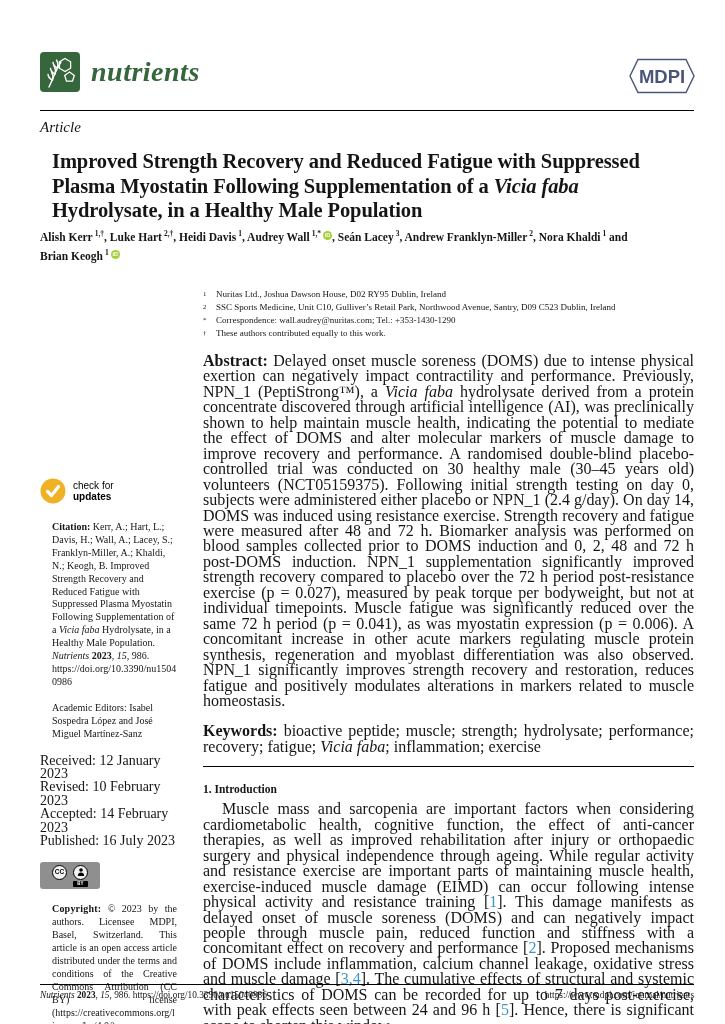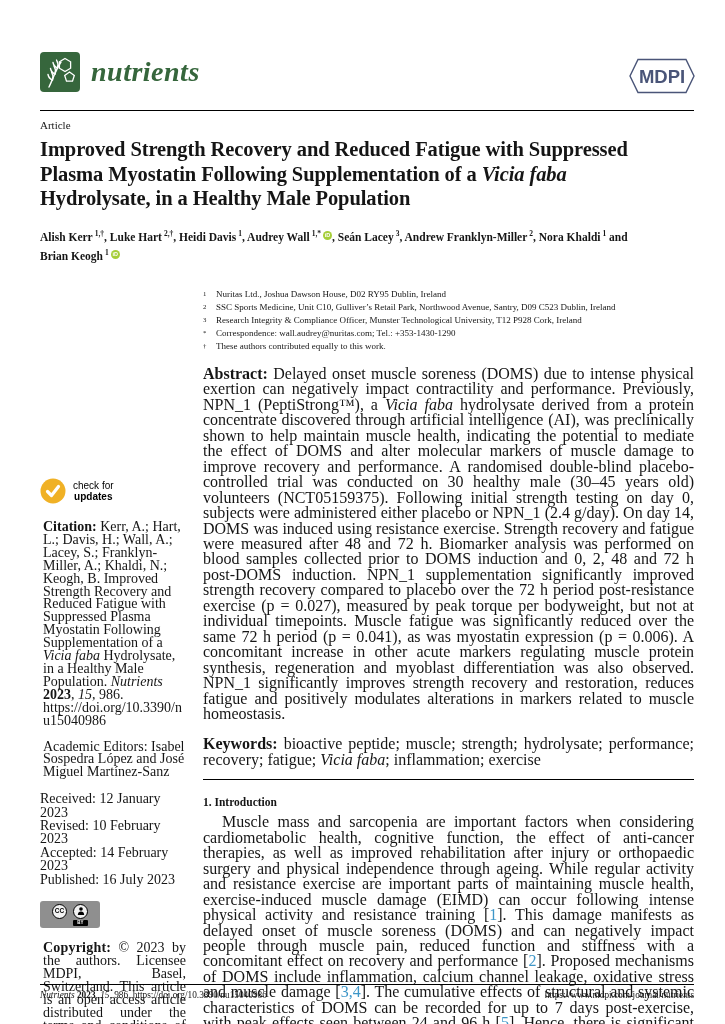--- a/index.html
+++ b/index.html
@@ -4,23 +4,23 @@
 <style>
   html,body{margin:0;padding:0;background:#ffffff;}
   .page{position:relative;width:725px;height:1024px;background:#fff;
         font-family:"Liberation Serif",serif;color:#151515;overflow:hidden;}
 
   
   .journal-logo{position:absolute;top:52px;left:40px;display:flex;align-items:center;gap:11px;}
   .journal-name{font-size:28px;font-weight:bold;font-style:italic;color:#36663c;letter-spacing:.5px;}
   .mdpi-logo{position:absolute;top:56px;right:30px;}
   .header-rule{position:absolute;top:110px;left:40px;right:31px;border-top:1.5px solid #000;}
-  .article-label{position:absolute;top:119px;left:40px;font-size:11px;}
+  .article-label{position:absolute;top:119px;left:40px;font-style:italic;font-size:15px;}
   .title{position:absolute;top:137px;left:40px;width:630px;font-size:20.5px;line-height:24.5px;
-         font-weight:bold;margin:0;letter-spacing:-.1px;}
+         font-weight:bold;margin:12px;letter-spacing:-.1px;}
   .authors{position:absolute;top:226px;left:40px;width:616px;font-size:11.5px;font-weight:bold;line-height:16.5px;}
   .authors sup{font-size:7.5px;margin-left:2px;}
   .orcid{display:inline-block;width:9px;height:9px;border-radius:50%;background:#A6CE39;color:#fff;
          font:bold 5.5px/9px "Liberation Sans",sans-serif;text-align:center;vertical-align:4px;margin-left:2px;}
 
   
   .columns{position:absolute;top:288px;left:40px;right:31px;display:flex;}
   .sidebar{width:149px;flex:none;}
   .main{flex:1;margin-left:14px;min-width:0;}
 
@@ -31,23 +31,23 @@
   .body-text{font-size:16px;line-height:15.45px;text-align:justify;margin:0;}
   .abstract{margin-top:13px;}
   .keywords{margin-top:15px;}
   .kw-rule{margin-top:12px;border-top:1.1px solid #000;}
   .intro-heading{margin-top:16px;font-size:11.5px;font-weight:bold;}
   .intro-para{margin-top:6px;text-indent:19px;}
   .ref{color:#3d96c8;cursor:pointer;}
   .link{cursor:pointer;}
 
   
-  .side-text{font-size:14px;line-height:12.9px;margin:3px;overflow-wrap:anywhere;}
+  .side-text{font-size:10px;line-height:12.9px;margin:12px;overflow-wrap:anywhere;}
   .check-badge{margin-top:190px;display:flex;align-items:center;gap:7px;cursor:pointer;width:96px;}
-  .cfu-text{font-family:"Liberation Sans",sans-serif;font-size:10px;line-height:11px;color:#000;text-align:center;}
+  .cfu-text{font-family:"Liberation Sans",sans-serif;font-size:10px;line-height:11px;color:#000;}
   .cfu-text .b{font-weight:bold;}
   .citation-block{margin-top:17px;}
   .editors{margin-top:13px;}
   .dates{margin-top:13px;}
   .date-line{font-size:14px;line-height:13.4px;}
   .cc-badge{margin-top:15px;width:60px;height:27px;background:#8f8f8f;border-radius:3px;
             display:flex;justify-content:center;gap:6px;padding-top:3px;box-sizing:border-box;cursor:pointer;}
   .cc-circle{display:inline-block;width:15px;height:15px;border-radius:50%;background:#f2f2f2;border:1.4px solid #000;
              box-sizing:border-box;text-align:center;font:bold 6.5px/12px "Liberation Sans",sans-serif;color:#000;}
   .cc-person-wrap{display:flex;flex-direction:column;align-items:center;}
@@ -150,24 +150,20 @@
       <div>
         <div class="aff-row">
           <span class="aff-sup">1</span>
           <span class="aff-text">Nuritas Ltd., Joshua Dawson House, D02 RY95 Dublin, Ireland</span>
         </div>
         <div class="aff-row">
           <span class="aff-sup">2</span>
           <span class="aff-text">SSC Sports Medicine, Unit C10, Gulliver’s Retail Park, Northwood Avenue, Santry, D09 C523 Dublin, Ireland</span>
         </div>
         <div class="aff-row">
-          <span class="aff-sup">3</span>
-          <span class="aff-text">Research Integrity &amp; Compliance Officer, Munster Technological University, T12 P928 Cork, Ireland</span>
-        </div>
-        <div class="aff-row">
           <span class="aff-sup">*</span>
           <span class="aff-text link">Correspondence: wall.audrey@nuritas.com; Tel.: +353-1430-1290</span>
         </div>
         <div class="aff-row">
           <span class="aff-sup">†</span>
           <span class="aff-text">These authors contributed equally to this work.</span>
         </div>
       </div>
 
       <p class="body-text abstract"><b>Abstract:</b> <span>Delayed onset muscle soreness (DOMS) due to intense physical exertion can negatively impact contractility and performance. Previously, NPN_1 (PeptiStrong™), a </span><i>Vicia faba</i><span> hydrolysate derived from a protein concentrate discovered through artificial intelligence (AI), was preclinically shown to help maintain muscle health, indicating the potential to mediate the effect of DOMS and alter molecular markers of muscle damage to improve recovery and performance. A randomised double-blind placebo-controlled trial was conducted on 30 healthy male (30–45 years old) volunteers (NCT05159375).  Following initial strength testing on day 0, subjects were administered either placebo or NPN_1 (2.4 g/day). On day 14, DOMS was induced using resistance exercise. Strength recovery and fatigue were measured after 48 and 72 h. Biomarker analysis was performed on blood samples collected prior to DOMS induction and 0, 2, 48 and 72 h post-DOMS induction. NPN_1 supplementation significantly improved strength recovery compared to placebo over the 72 h period post-resistance exercise (p = 0.027), measured by peak torque per bodyweight, but not at individual timepoints. Muscle fatigue was significantly reduced over the same 72 h period (p = 0.041), as was myostatin expression (p = 0.006). A concomitant increase in other acute markers regulating muscle protein synthesis, regeneration and myoblast differentiation was also observed. NPN_1 significantly improves strength recovery and restoration, reduces fatigue and positively modulates alterations in markers related to muscle homeostasis.</span></p>

